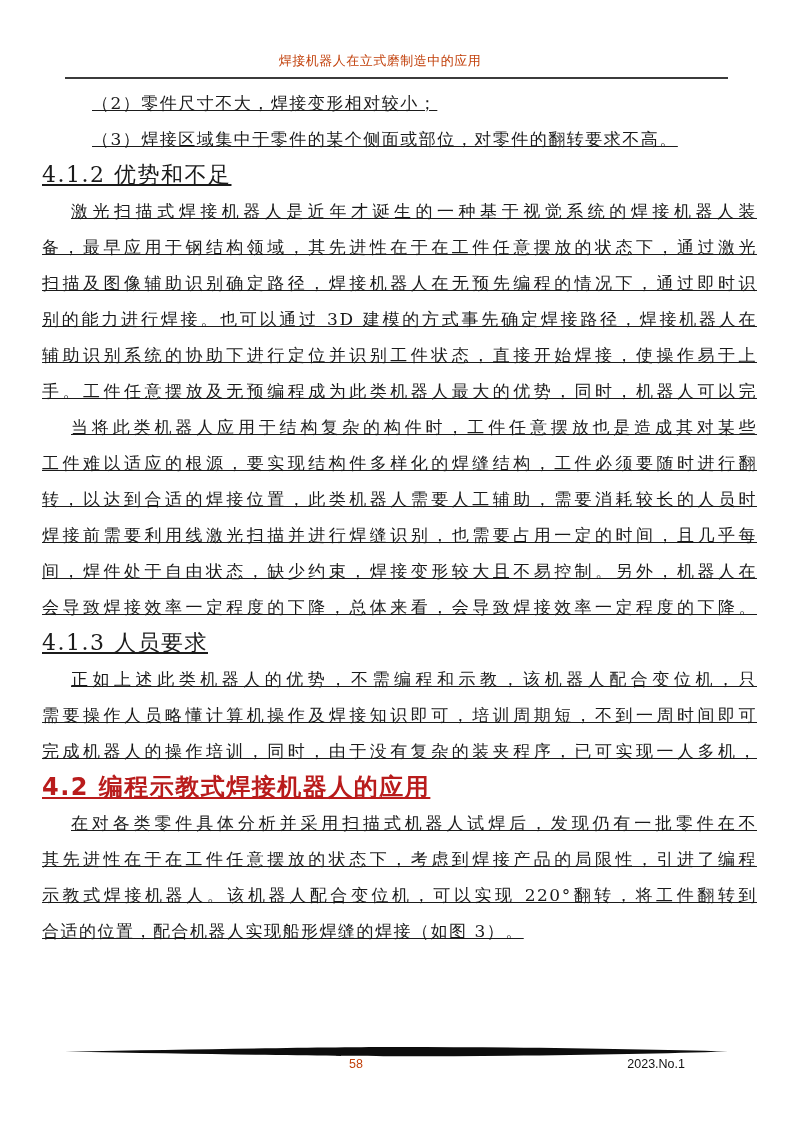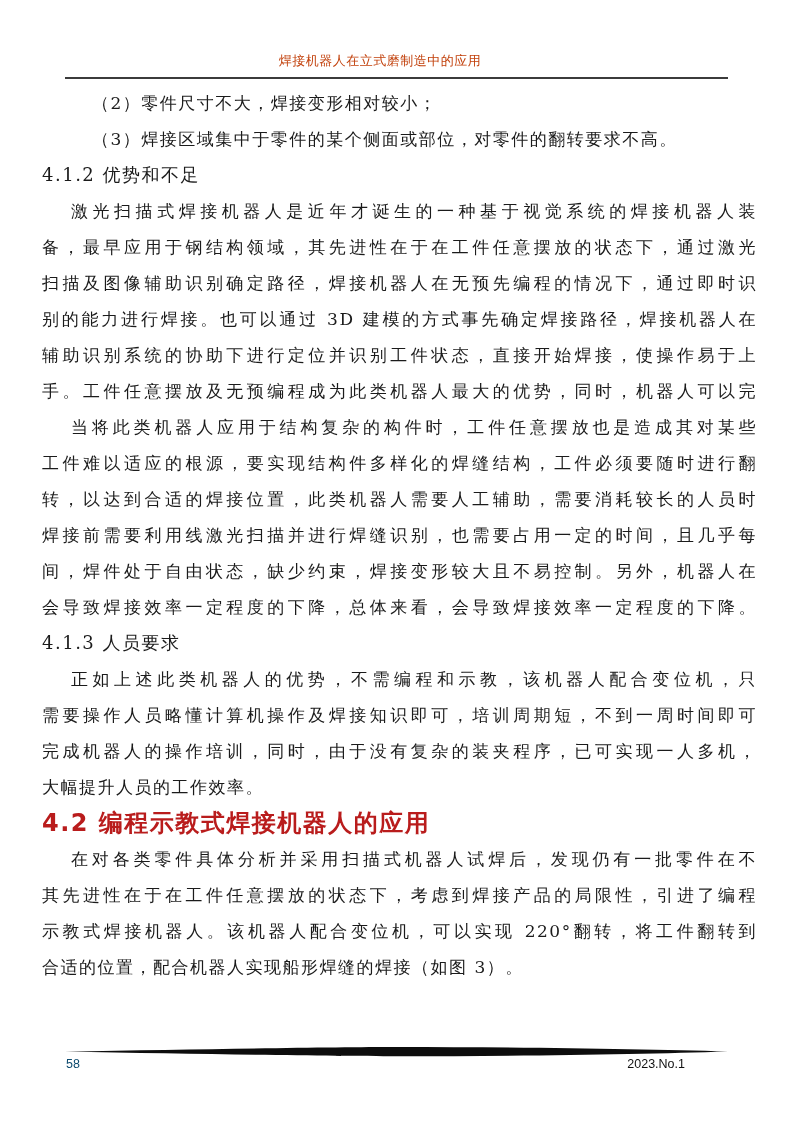--- a/index.html
+++ b/index.html
@@ -32,46 +32,47 @@
   .content {
     position: absolute;
     top: 85px; left: 42px; width: 715px;
   }
   .ln {
     height: 36px;
     line-height: 36px;
     font-size: 17px;
     letter-spacing: 1.5px;
     white-space: normal;
+    text-decoration: underline;
   }
   .j {
     text-align: justify;
     text-align-last: justify;
   }
   .ind { text-indent: 29px; }
   .li  { padding-left: 50px; }
-  .h   { font-size: 18px; }
+  .h   { font-size: 22px; }
   .hb  {
     font-family: "DejaVu Sans", "Liberation Sans", sans-serif;
     font-weight: bold;
     font-size: 24px;
     color: #b91c1c;
   }
   .footer-bar {
     position: absolute;
     top: 1046px; left: 65px;
     width: 663px; height: 11px;
   }
   .footer-pagenum {
     position: absolute;
     top: 1057px; left: 66px; width: 580px;
-    text-align: left;
+    text-align: center;
     font-family: "Liberation Sans", "DejaVu Sans", sans-serif;
     font-size: 12.5px;
-    color: #0c4a6e;
+    color: #c2410c;
   }
   .footer-issue {
     position: absolute;
     top: 1057px; right: 108px;
     font-family: "Liberation Sans", "DejaVu Sans", sans-serif;
     font-size: 12.5px;
     color: #111111;
   }
 </style>
 </head>
@@ -98,21 +99,20 @@
     <div class="ln j">工件难以适应的根源，要实现结构件多样化的焊缝结构，工件必须要随时进行翻</div>
     <div class="ln j">转，以达到合适的焊接位置，此类机器人需要人工辅助，需要消耗较长的人员时</div>
     <div class="ln j">焊接前需要利用线激光扫描并进行焊缝识别，也需要占用一定的时间，且几乎每</div>
     <div class="ln j">间，焊件处于自由状态，缺少约束，焊接变形较大且不易控制。另外，机器人在</div>
     <div class="ln j">会导致焊接效率一定程度的下降，总体来看，会导致焊接效率一定程度的下降。</div>
 
     <div class="ln h">4.1.3 人员要求</div>
     <div class="ln j ind">正如上述此类机器人的优势，不需编程和示教，该机器人配合变位机，只</div>
     <div class="ln j">需要操作人员略懂计算机操作及焊接知识即可，培训周期短，不到一周时间即可</div>
     <div class="ln j">完成机器人的操作培训，同时，由于没有复杂的装夹程序，已可实现一人多机，</div>
-    <div class="ln">大幅提升人员的工作效率。</div>
 
     <div class="ln hb">4.2 编程示教式焊接机器人的应用</div>
     <div class="ln j ind">在对各类零件具体分析并采用扫描式机器人试焊后，发现仍有一批零件在不</div>
     <div class="ln j">其先进性在于在工件任意摆放的状态下，考虑到焊接产品的局限性，引进了编程</div>
     <div class="ln j">示教式焊接机器人。该机器人配合变位机，可以实现 220°翻转，将工件翻转到</div>
     <div class="ln">合适的位置，配合机器人实现船形焊缝的焊接（如图 3）。</div>
   </div>
 
   <svg class="footer-bar" viewBox="0 0 663 11" preserveAspectRatio="none">
     <path d="M0,5.5 C140,3.2 270,1 331,1 C460,1 580,3.2 663,5.5 C580,8.2 460,10.2 331,10.2 C270,10.2 140,8.2 0,5.5 Z" fill="#0d0d0d"></path>

